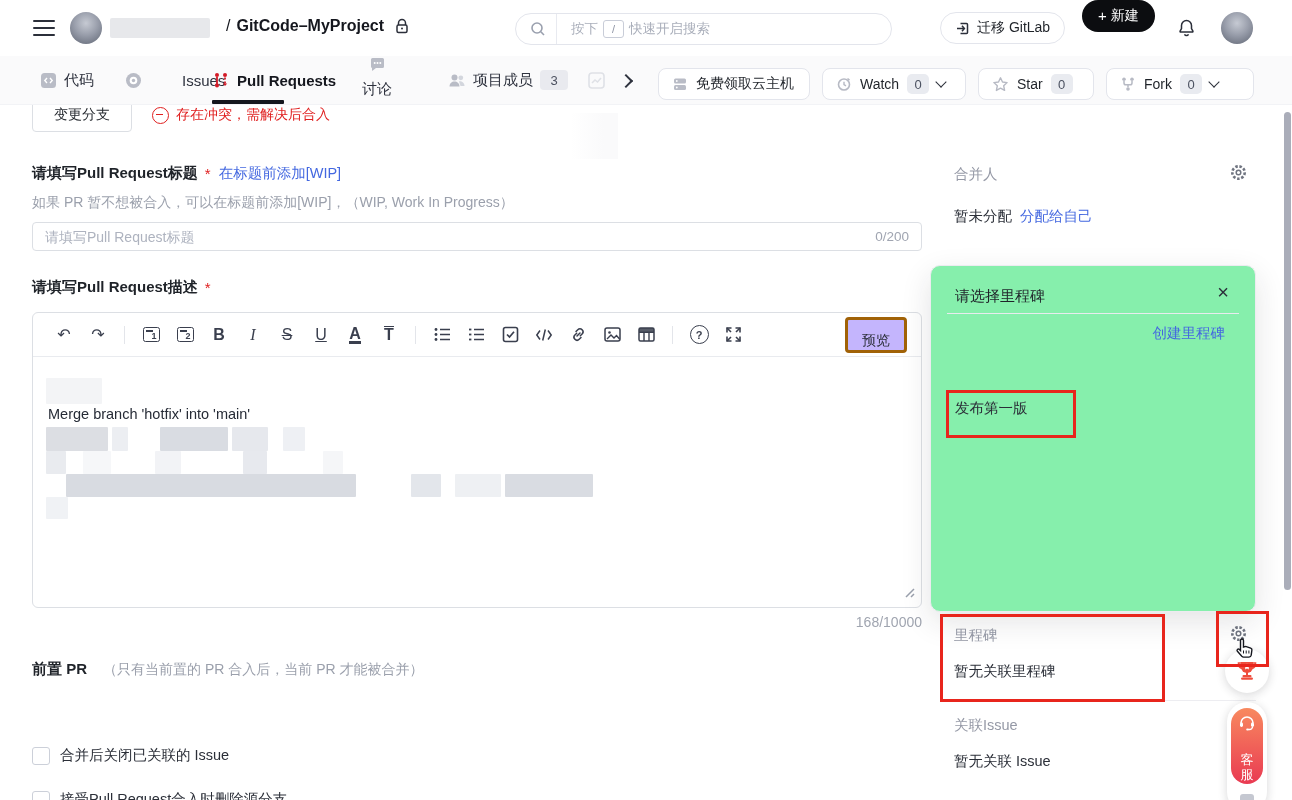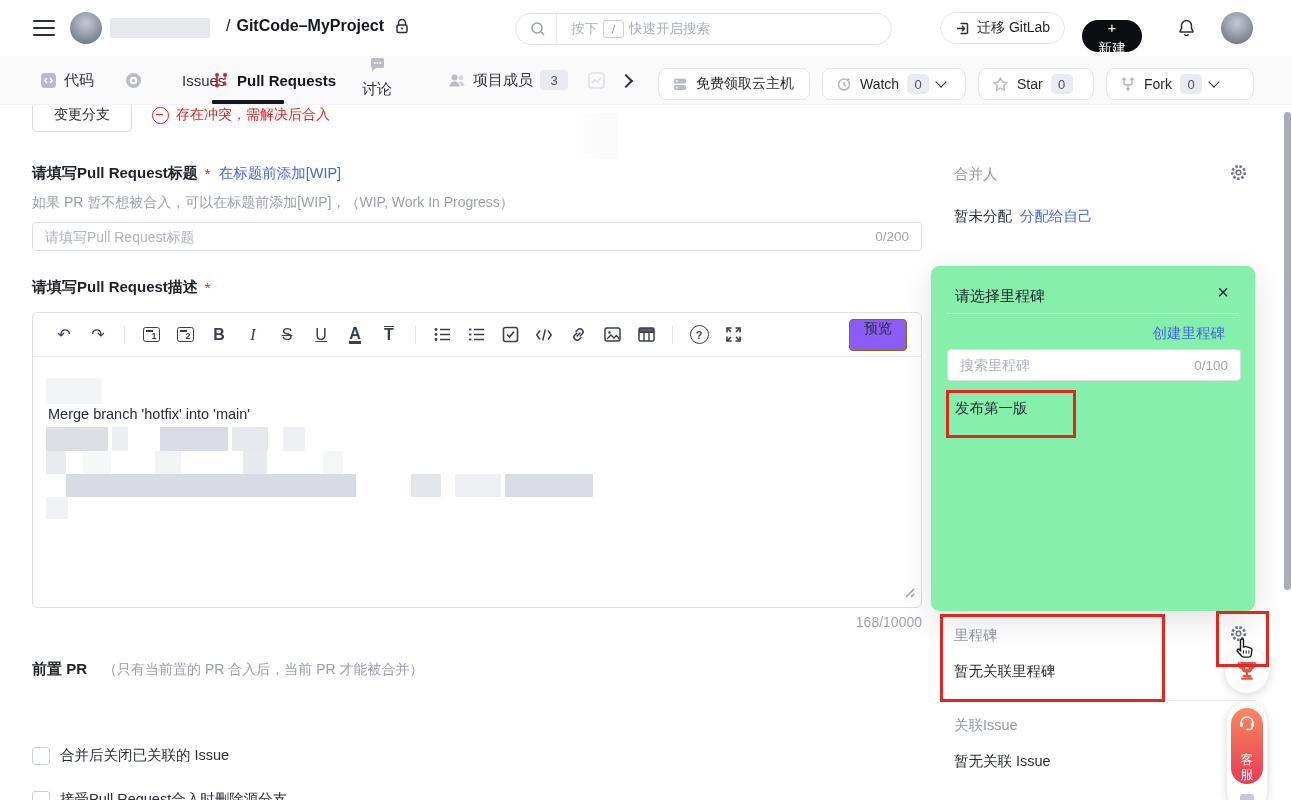--- a/index.html
+++ b/index.html
@@ -75,22 +75,22 @@
   .g-italic{font-style:italic;font-family:"Liberation Serif","DejaVu Serif",serif;}
   .g-strike{text-decoration:line-through;}
   .g-under{text-decoration:underline;}
   .g-color{border-bottom:3px solid #3a3f4e;line-height:15px;font-weight:600;}
   .g-size{border-top:1.7px solid #3a3f4e;line-height:16px;font-weight:600;}
   .hbox{width:17px;height:15px;border:1.6px solid #3a3f4e;border-radius:2.5px;position:relative;
     font-size:9px;font-weight:700;display:flex;align-items:flex-end;justify-content:flex-end;padding:0 2px 0 0;box-sizing:border-box;}
   .hbox::before{content:"";position:absolute;left:2px;top:2px;width:7px;height:1.6px;background:#3a3f4e;}
   .qcircle{width:17px;height:17px;border:1.6px solid #3a3f4e;border-radius:50%;display:flex;align-items:center;
     justify-content:center;font-size:11px;font-weight:700;}
-  .preview-btn{margin-left:auto;height:30px;padding:0 14px;border:1px solid #a16207;border-radius:4px;
-    font-size:14px;color:#2b2f3a;display:flex;align-items:flex-start;cursor:pointer;background:#8b5cf6;}
+  .preview-btn{margin-left:auto;height:30px;padding:0 14px;border:3px solid #a16207;border-radius:4px;
+    font-size:14px;color:#2b2f3a;display:flex;align-items:flex-end;cursor:pointer;background:#c4b5fd;}
   #edit-area{position:relative;height:250px;}
   .rblock{position:absolute;border-radius:1px;}
   .edit-text{position:absolute;font-size:14.5px;color:#262b36;}
   .resize-h{position:absolute;right:6px;bottom:5px;}
 
   
   .selbox{border:1px solid #dcdfe4;border-radius:4px;display:flex;align-items:center;gap:10px;
     padding:0 12px;box-sizing:border-box;background:#fff;cursor:pointer;}
   .ph{color:#aeb3bf;font-size:14px;}
   .cbox{width:16px;height:16px;border:1.5px solid #ccd0d9;border-radius:3px;background:#fff;flex:none;cursor:pointer;}
@@ -172,21 +172,21 @@
     <div class="abs pillbtn" style="left:940px;top:12px;">
       <span style="display:flex;">
         <svg width="15" height="15" viewBox="0 0 15 15">
             <path d="M5.5 2.5h6a1 1 0 0 1 1 1v8a1 1 0 0 1-1 1h-6" fill="none" stroke="#2b2f3a" stroke-width="1.5"></path>
             <path d="M2 7.5h7M7 4.8l2.4 2.7L7 10.2" fill="none" stroke="#2b2f3a" stroke-width="1.5"></path>
           </svg>
       </span>
       <span>迁移 GitLab</span>
     </div>
 
-    <div class="abs blackbtn" style="left:1082px;top:20px;flex-direction:column;">
+    <div class="abs blackbtn" style="left:1082px;top:0;">
       <span class="plus"></span>
       <span>新建</span>
     </div>
 
     <span class="abs" style="left:1177px;top:18px;display:flex;cursor:pointer;">
       <svg width="19" height="20" viewBox="0 0 19 20">
           <path d="M9.5 2.5a5 5 0 0 1 5 5v3l1.4 2.6a.7.7 0 0 1-.6 1H3.7a.7.7 0 0 1-.6-1L4.5 10.5v-3a5 5 0 0 1 5-5z" fill="none" stroke="#2b2f3a" stroke-width="1.5"></path>
           <path d="M7.6 16.2a2 2 0 0 0 3.8 0" fill="none" stroke="#2b2f3a" stroke-width="1.5"></path>
         </svg>
     </span>
@@ -464,24 +464,20 @@
   <div class="abs flex" style="left:954px;top:207px;gap:8px;">
     <span class="side-val">暂未分配</span>
     <span class="bluelink">分配给自己</span>
   </div>
 
   <div id="popup" class="abs">
     <span class="pop-title">请选择里程碑</span>
     <span class="pop-close">×</span>
     <div class="pop-div"></div>
     <span class="pop-create bluelink">创建里程碑</span>
-    <div class="pop-search tinput">
-      <input type="text" placeholder="搜索里程碑" style="">
-      <span class="counter">0/100</span>
-    </div>
     <span class="pop-item">发布第一版</span>
   </div>
 
   <div class="abs side-lbl" style="left:954px;top:626px;">里程碑</div>
   <span class="abs gear-svg" style="left:1229px;top:624px;">
     <svg width="19" height="19" viewBox="0 0 19 19">
         <circle cx="9.5" cy="9.5" r="6.2" fill="none" stroke="#6f7480" stroke-width="2.6" stroke-dasharray="2.5 1.7"></circle>
         <circle cx="9.5" cy="9.5" r="2.3" fill="none" stroke="#6f7480" stroke-width="1.5"></circle>
       </svg>
   </span>

